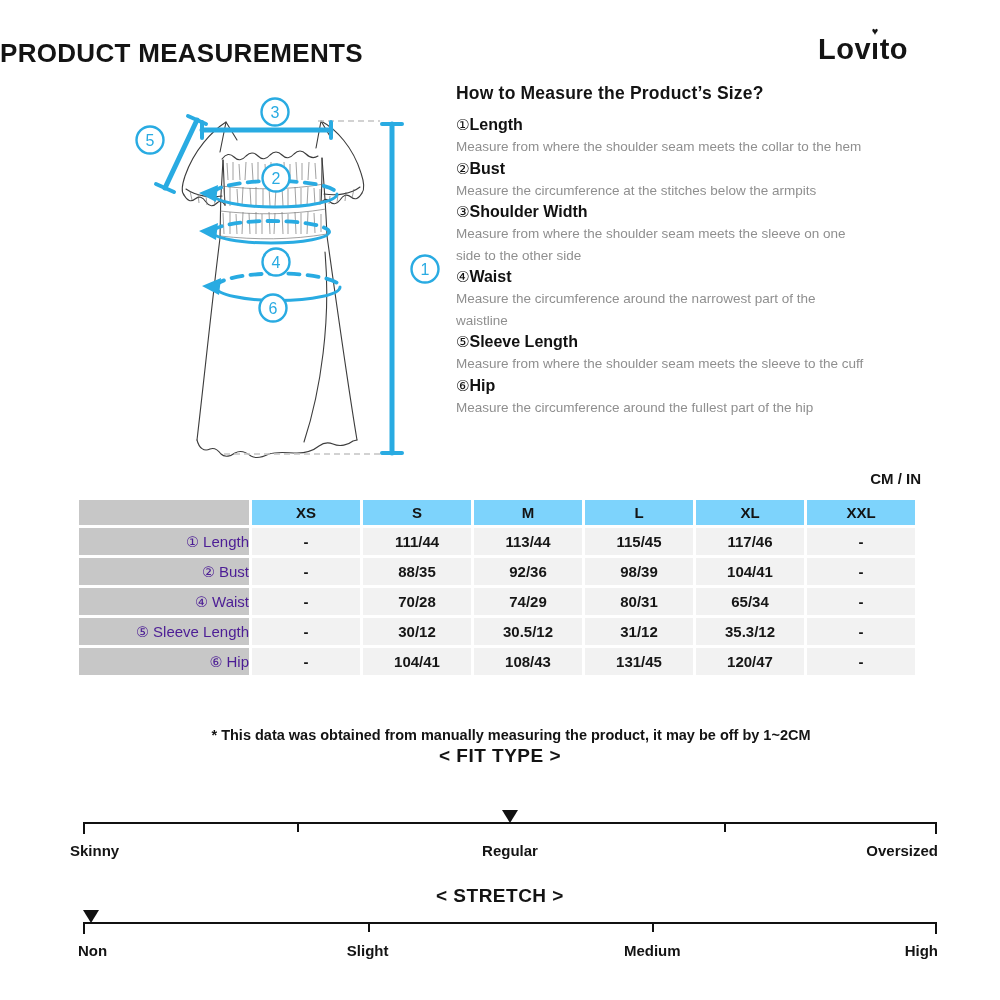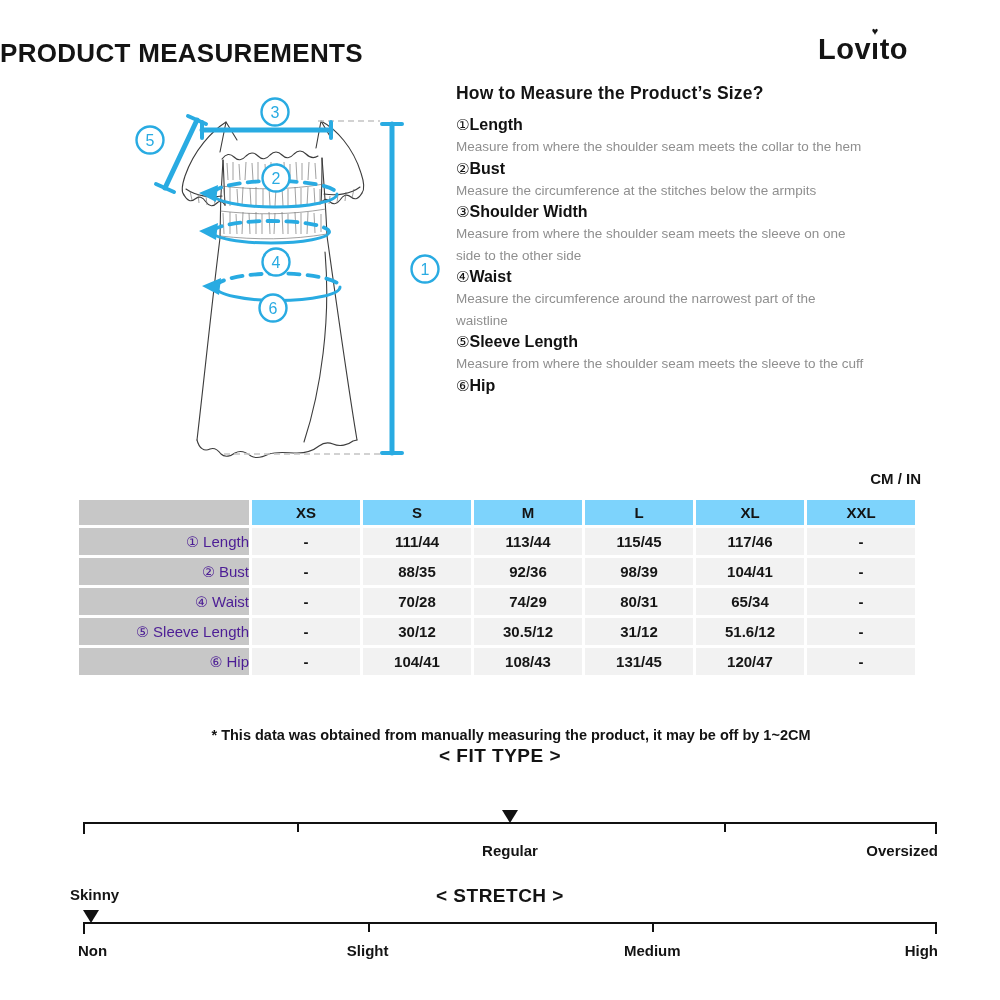--- a/index.html
+++ b/index.html
@@ -143,20 +143,21 @@
     <div class="g-item">
       <div class="g-head"><span class="g-num">④</span><span>Waist</span></div>
       <p class="g-desc">Measure the circumference around the narrowest part of the waistline</p>
     </div>
     <div class="g-item">
       <div class="g-head"><span class="g-num">⑤</span><span>Sleeve Length</span></div>
       <p class="g-desc">Measure from where the shoulder seam meets the sleeve to the cuff</p>
     </div>
     <div class="g-item">
       <div class="g-head"><span class="g-num">⑥</span><span>Hip</span></div>
+      <p class="g-desc">Measure the circumference around the fullest part of the hip</p>
     </div>
   </div>
 
   <div class="units">CM / IN</div>
 
   <table class="size">
     <tbody>
         <tr>
       <th class="corner"></th>
       <th class="sizecol">XS</th>
@@ -192,21 +193,21 @@
       <td class="val">80/31</td>
       <td class="val">65/34</td>
       <td class="val">-</td>
     </tr>
     <tr>
       <th class="rowlabel"><span class="t-num">⑤</span><span>Sleeve Length</span></th>
       <td class="val">-</td>
       <td class="val">30/12</td>
       <td class="val">30.5/12</td>
       <td class="val">31/12</td>
-      <td class="val">51.6/12</td>
+      <td class="val">35.3/12</td>
       <td class="val">-</td>
     </tr>
     <tr>
       <th class="rowlabel"><span class="t-num">⑥</span><span>Hip</span></th>
       <td class="val">-</td>
       <td class="val">104/41</td>
       <td class="val">108/43</td>
       <td class="val">131/45</td>
       <td class="val">120/47</td>
       <td class="val">-</td>
@@ -218,21 +219,21 @@
 
   <div class="scale-title" style="top:745px;">&lt; FIT TYPE &gt;</div>
   <div class="scale" style="top:822px;">
     <div class="cap" style="left:0;"></div>
     <div class="cap" style="right:0;"></div>
     <div class="tick" style="left:25%;"></div>
     <div class="tick" style="left:75%;"></div>
     <div class="marker" style="left:50%;"></div>
   </div>
   <div class="scale-labels" style="top:842px;">
-    <span class="lab" style="left:-13px;margin-top:44px;">Skinny</span>
+    <span class="lab" style="left:-13px;">Skinny</span>
     <span class="lab" style="left:50%;transform:translateX(-50%);">Regular</span>
     <span class="lab" style="right:-1px;">Oversized</span>
   </div>
 
   <div class="scale-title" style="top:885px;">&lt; STRETCH &gt;</div>
   <div class="scale" style="top:922px;">
     <div class="cap" style="left:0;"></div>
     <div class="cap" style="right:0;"></div>
     <div class="tick" style="left:33.33%;"></div>
     <div class="tick" style="left:66.66%;"></div>

